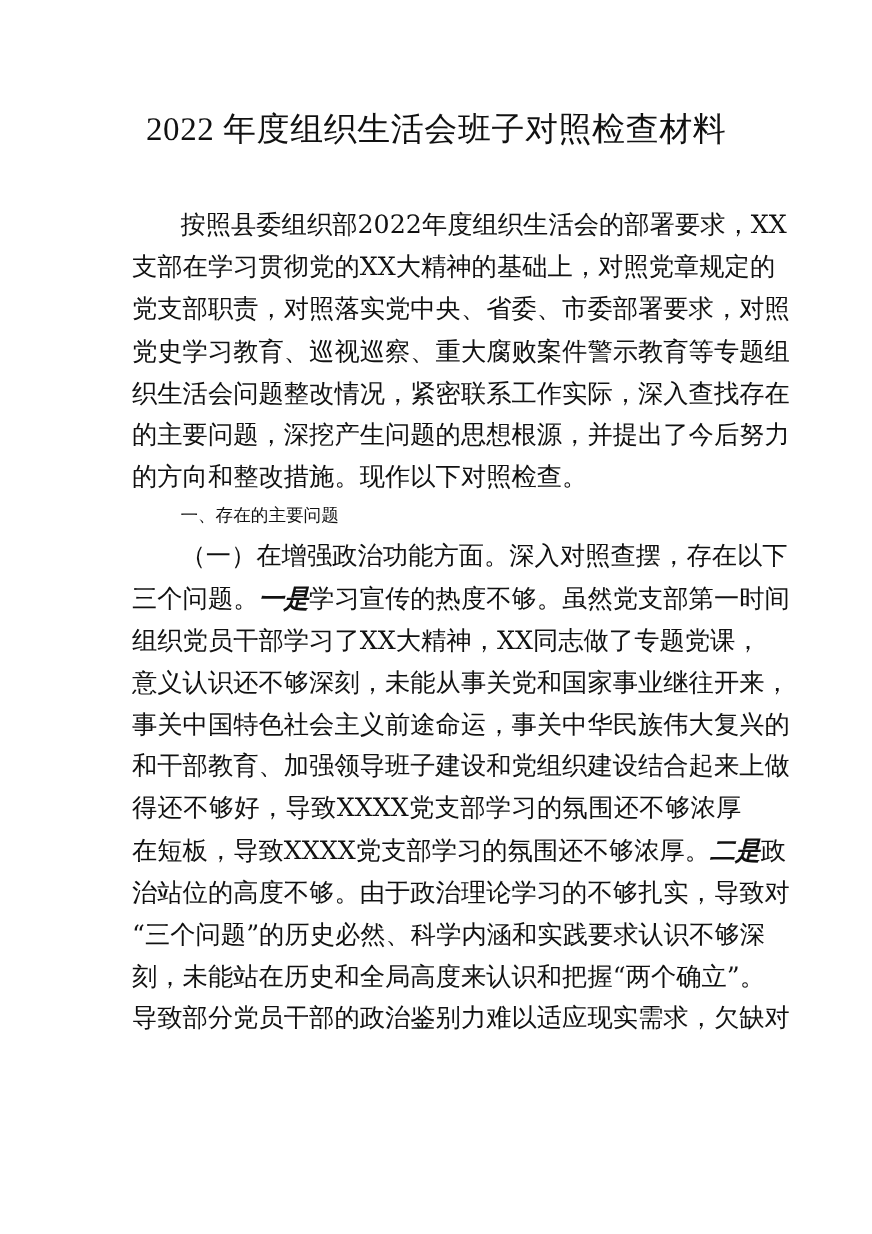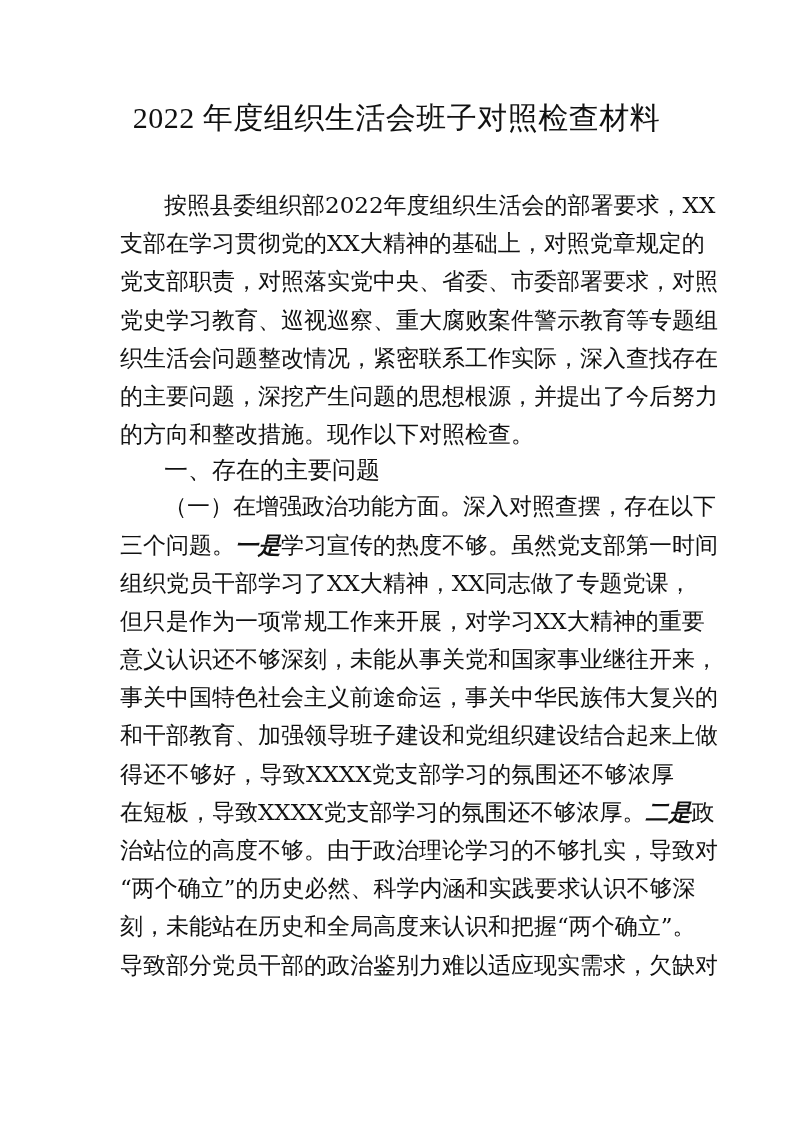--- a/index.html
+++ b/index.html
@@ -7,21 +7,21 @@
          font-family: "DejaVu Serif", "Liberation Serif", serif; color: #111; }
   .page { position: absolute; left: 0; top: 0; width: 793px; height: 897px; background: #fff; }
   .title { position: absolute; left: 0; width: 793px; top: 98px; text-align: center;
            font-size: 30px; line-height: 40px; letter-spacing: 0.5px; color: #111;
            font-family: "Liberation Serif", "DejaVu Serif", serif; }
   .body { position: absolute; left: 120px; top: 186px; width: 554px; }
   .line { height: 38.2px; line-height: 38.2px; font-size: 23px; white-space: nowrap;
           text-align: justify; text-align-last: justify; display: block; overflow: visible; }
   .line.last { text-align-last: left; }
   .line.indent { padding-left: 44px; }
-  .heading { font-family: Liberation Serif, serif; font-size: 24px;
+  .heading { font-family: Liberation Serif, serif; font-size: 16px;
              text-align-last: left; height: 34px; line-height: 34px; }
   b { font-weight: bold; font-style: italic; }
 </style>
 </head>
 <body>
 
 <div class="page">
   <div class="title">2022 年度组织生活会班子对照检查材料</div>
 
   <div class="body">
@@ -34,25 +34,24 @@
       <span class="line">的主要问题，深挖产生问题的思想根源，并提出了今后努力</span>
       <span class="line last">的方向和整改措施。现作以下对照检查。</span>
     </div>
 
     <span class="line indent heading">一、存在的主要问题</span>
 
     <div>
       <span class="line indent">（一）在增强政治功能方面。深入对照查摆，存在以下</span>
       <span class="line"><span>三个问题。</span><b>一是</b><span>学习宣传的热度不够。虽然党支部第一时间</span></span>
       <span class="line">组织党员干部学习了XX大精神，XX同志做了专题党课，</span>
-      <span class="line">但只是作为一项常规工作来开展，对学习XX大精神的重要</span>
       <span class="line">意义认识还不够深刻，未能从事关党和国家事业继往开来，</span>
       <span class="line">事关中国特色社会主义前途命运，事关中华民族伟大复兴的</span>
       <span class="line">和干部教育、加强领导班子建设和党组织建设结合起来上做</span>
       <span class="line">得还不够好，导致XXXX党支部学习的氛围还不够浓厚</span>
       <span class="line"><span>在短板，导致XXXX党支部学习的氛围还不够浓厚。</span><b>二是</b><span>政</span></span>
       <span class="line">治站位的高度不够。由于政治理论学习的不够扎实，导致对</span>
-      <span class="line">“两个确立”的历史必然、科学内涵和实践要求认识不够深</span>
+      <span class="line">“三个问题”的历史必然、科学内涵和实践要求认识不够深</span>
       <span class="line">刻，未能站在历史和全局高度来认识和把握“两个确立”。</span>
       <span class="line">导致部分党员干部的政治鉴别力难以适应现实需求，欠缺对</span>
     </div>
   </div>
 </div>
 
 </body></html>

